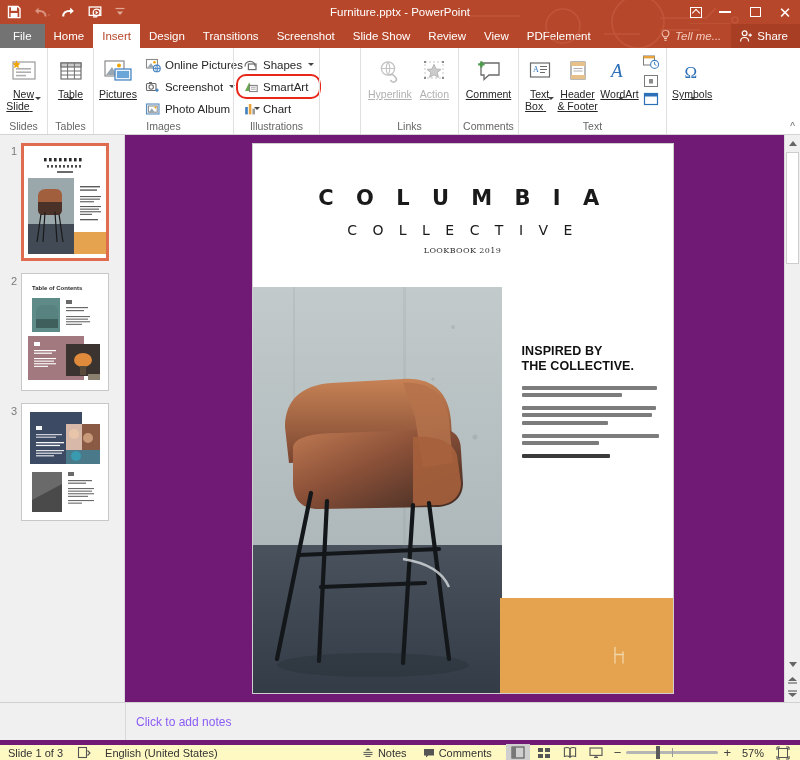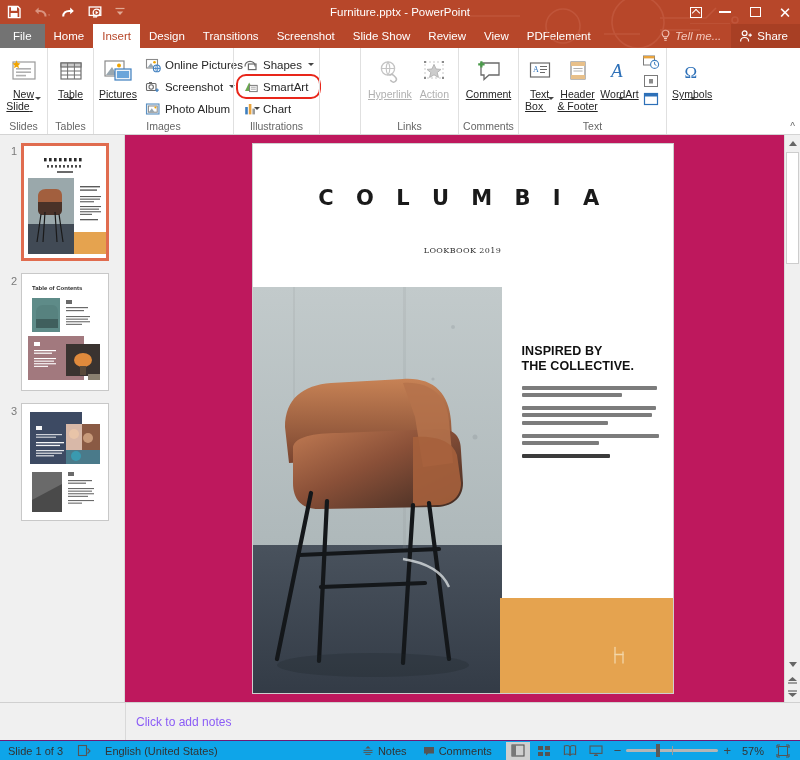--- a/index.html
+++ b/index.html
@@ -112,21 +112,21 @@
   .thumbrow { display: flex; align-items: flex-start; margin-bottom: 12px; padding-left: 3px; }
   .thumbnum { width: 14px; font-size: 11px; color: #7a7a7a; text-align: right; padding-top: 2px; margin-right: 4px; }
   .thumbcard {
     width: 88px; height: 118px; background: #fff; border: 1px solid #c8c8c8; position: relative;
     overflow: hidden; cursor: pointer;
   }
   .thumbcard.selected { border: 3px solid #e06c4f; }
 
   
   .canvaswrap {
-    flex: 1; background: #be185d; display: flex; align-items: center; justify-content: center;
+    flex: 1; background: #701a75; display: flex; align-items: center; justify-content: center;
     position: relative; min-width: 0;
   }
   .slide {
     width: 422px; height: 551px; background: #fff; border: 1px solid #cfcfcf; position: relative;
     overflow: hidden;
   }
 
   .slide-title {
     position: absolute; top: 42px; left: 0; right: 0; text-align: center;
     font-size: 21px; letter-spacing: 7.5px; font-weight: 700; color: #1a1a1a;
@@ -165,21 +165,21 @@
     display: flex; align-items: center; flex: 0 0 38px;
   }
   .notesinner {
     margin-left: 125px; flex: 1; height: 100%; display: flex; align-items: center;
     background: #f0f0f0; padding-left: 10px; border-left: 1px solid #d9d9d9;
   }
   .notestext { font-size: 12px; color: #8b5cf6; cursor: text; }
 
   
   .statusbar {
-    height: 20px; background: #0ea5e9; border-top: 1px solid #701a75;
+    height: 20px; background: #fef9c3; border-top: 5px solid #701a75;
     display: flex; align-items: center; font-size: 11px; color: #333; flex: 0 0 20px;
     padding: 3px 4px;
   }
   .sb-item { display: flex; align-items: center; gap: 4px; padding: 0 8px; height: 20px; cursor: pointer; }
   .sb-static { cursor: default; }
   .viewbtn {
     width: 24px; height: 18px; display: flex; align-items: center; justify-content: center; cursor: pointer;
   }
   .viewbtn.active { background: #cfcfcf; }
   .zoomslider { display: flex; align-items: center; gap: 5px; padding: 0 6px; }
@@ -727,20 +727,21 @@
             </g>
           </svg>
         </div>
       </div>
     </div>
 
     <div class="canvaswrap">
       <div class="slide">
 
         <div class="slide-title">C O L U M B I A</div>
+        <div class="slide-sub">C O L L E C T I V E</div>
         <div class="slide-lookbook">LOOKBOOK 2019</div>
 
         <div class="photo">
           <svg width="249" height="408" class="svgw" viewBox="0 0 249 408" preserveAspectRatio="none">
             <defs>
               <linearGradient id="wall" x1="0" y1="0" x2="0" y2="1">
                 <stop offset="0" stop-color="#c2cacb"></stop>
                   <stop offset="1" stop-color="#aeb8ba"></stop>
               </linearGradient>
               <linearGradient id="seat" x1="0" y1="0" x2="1" y2="1">

